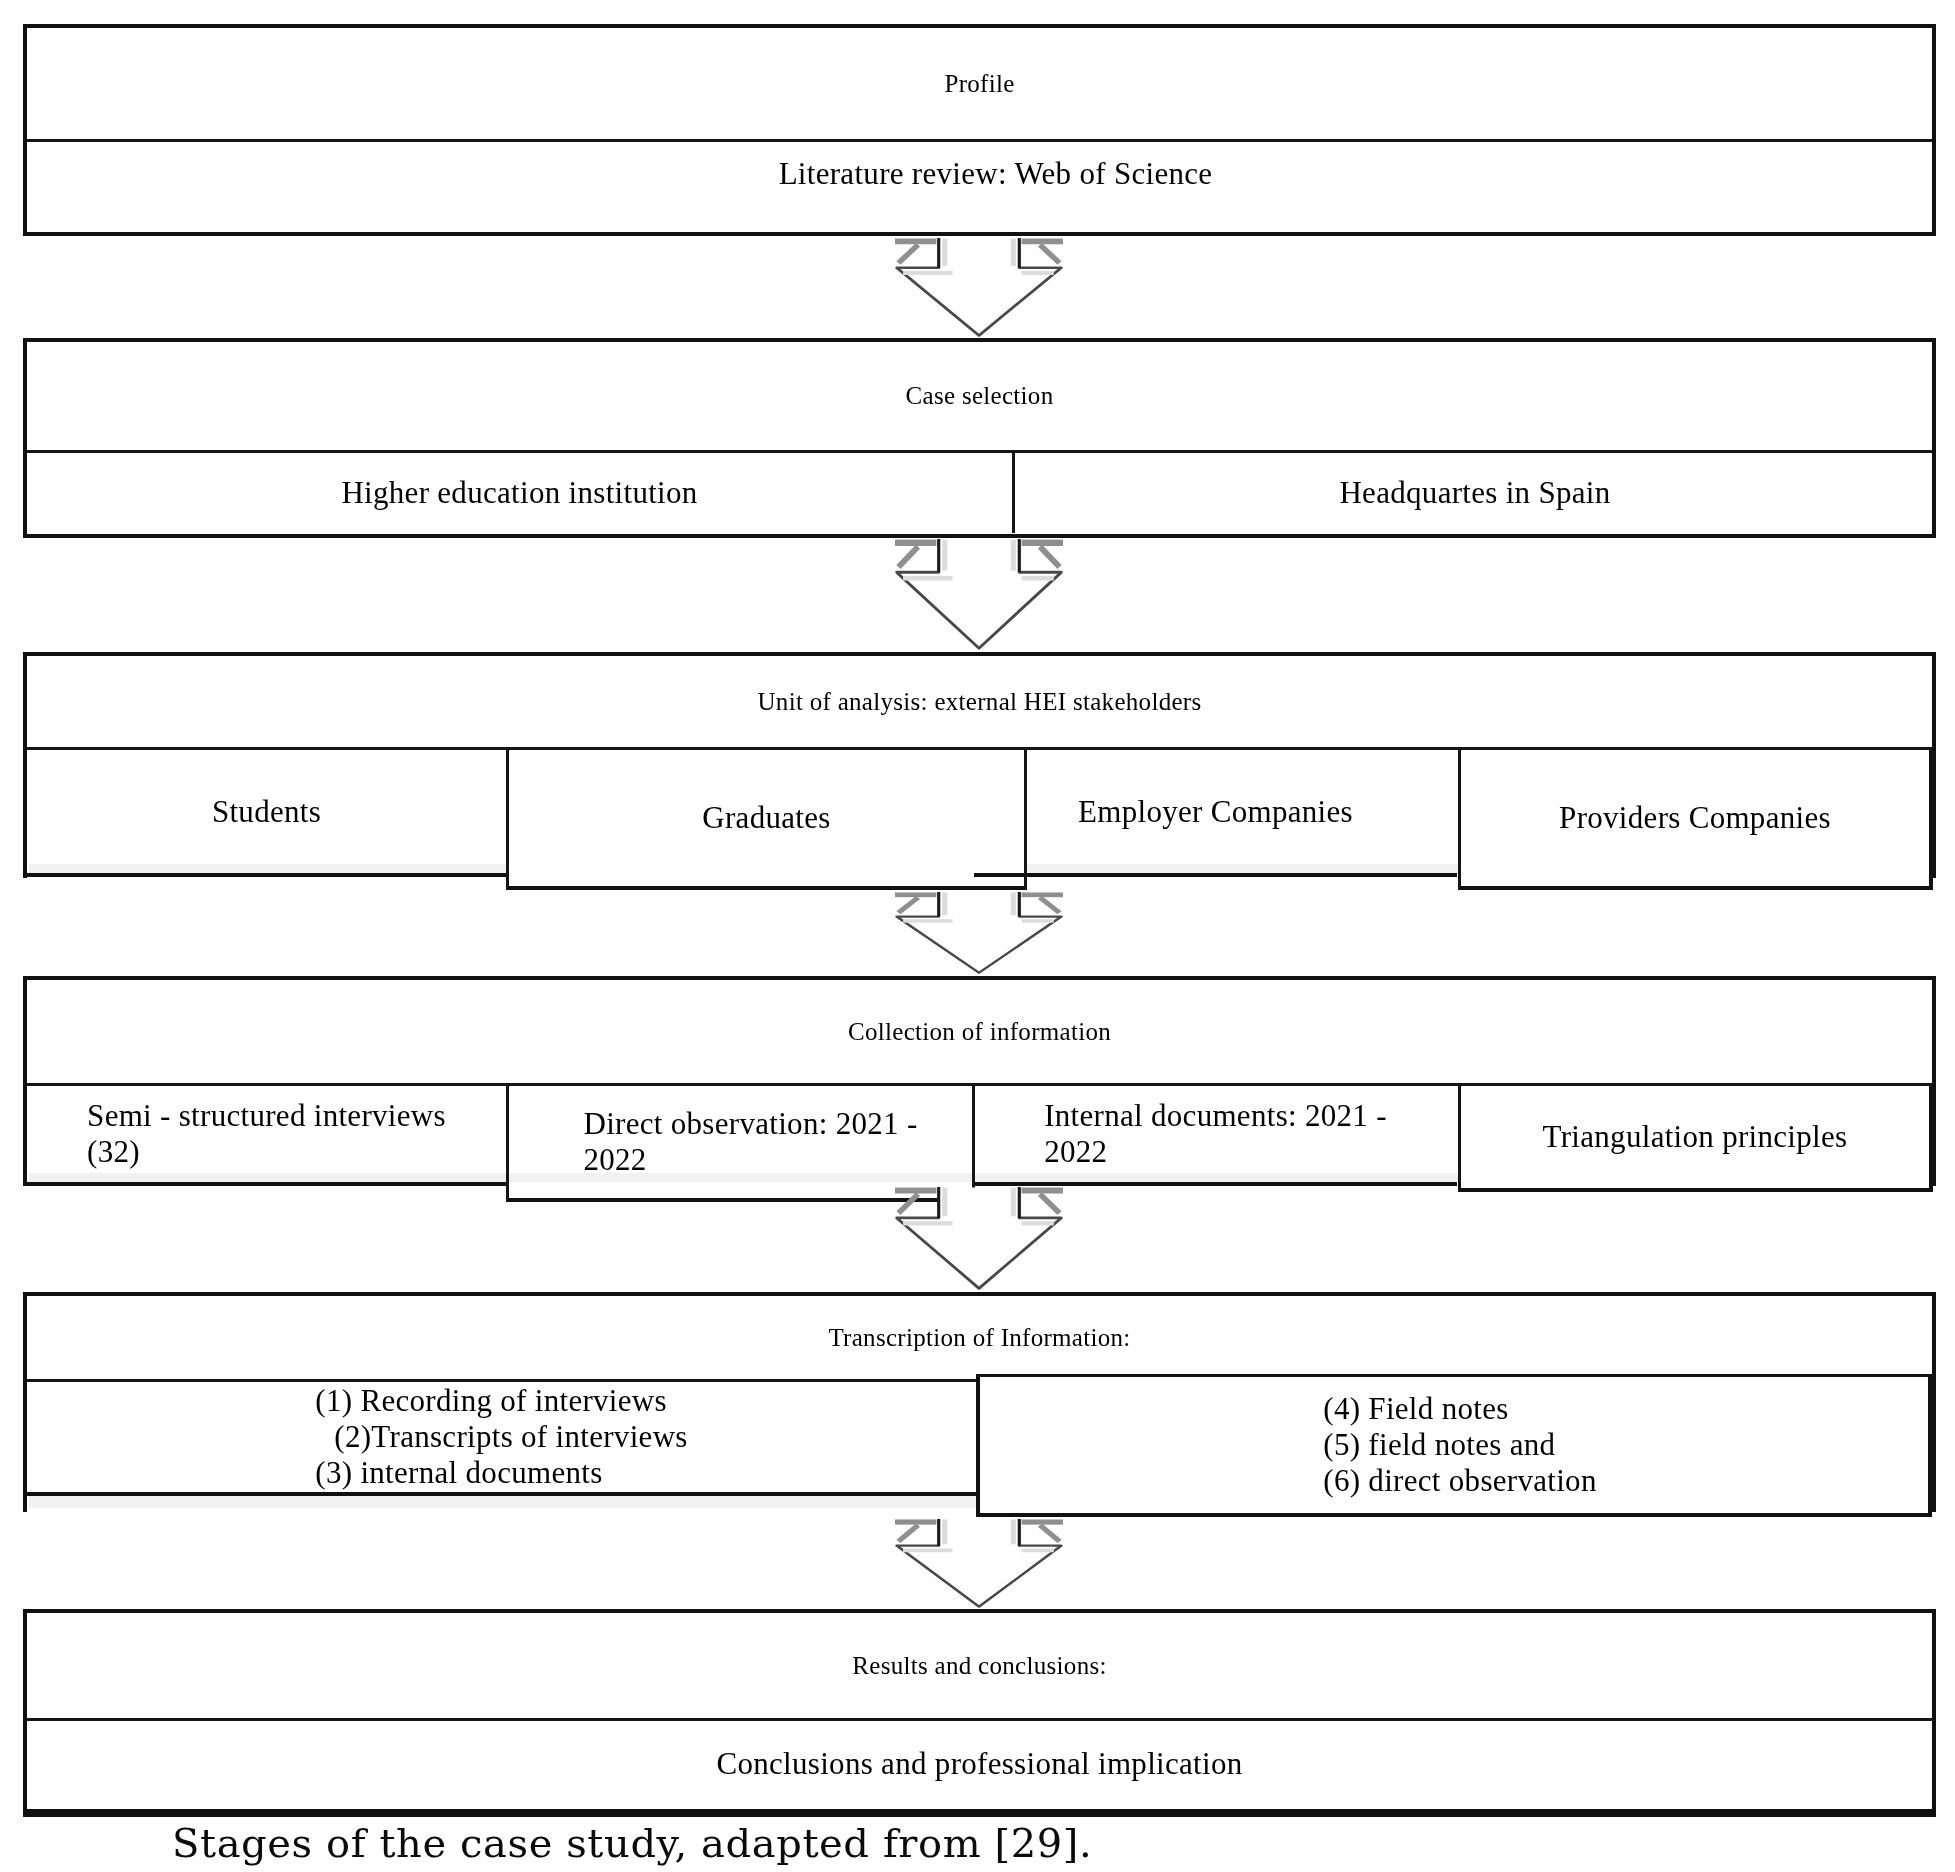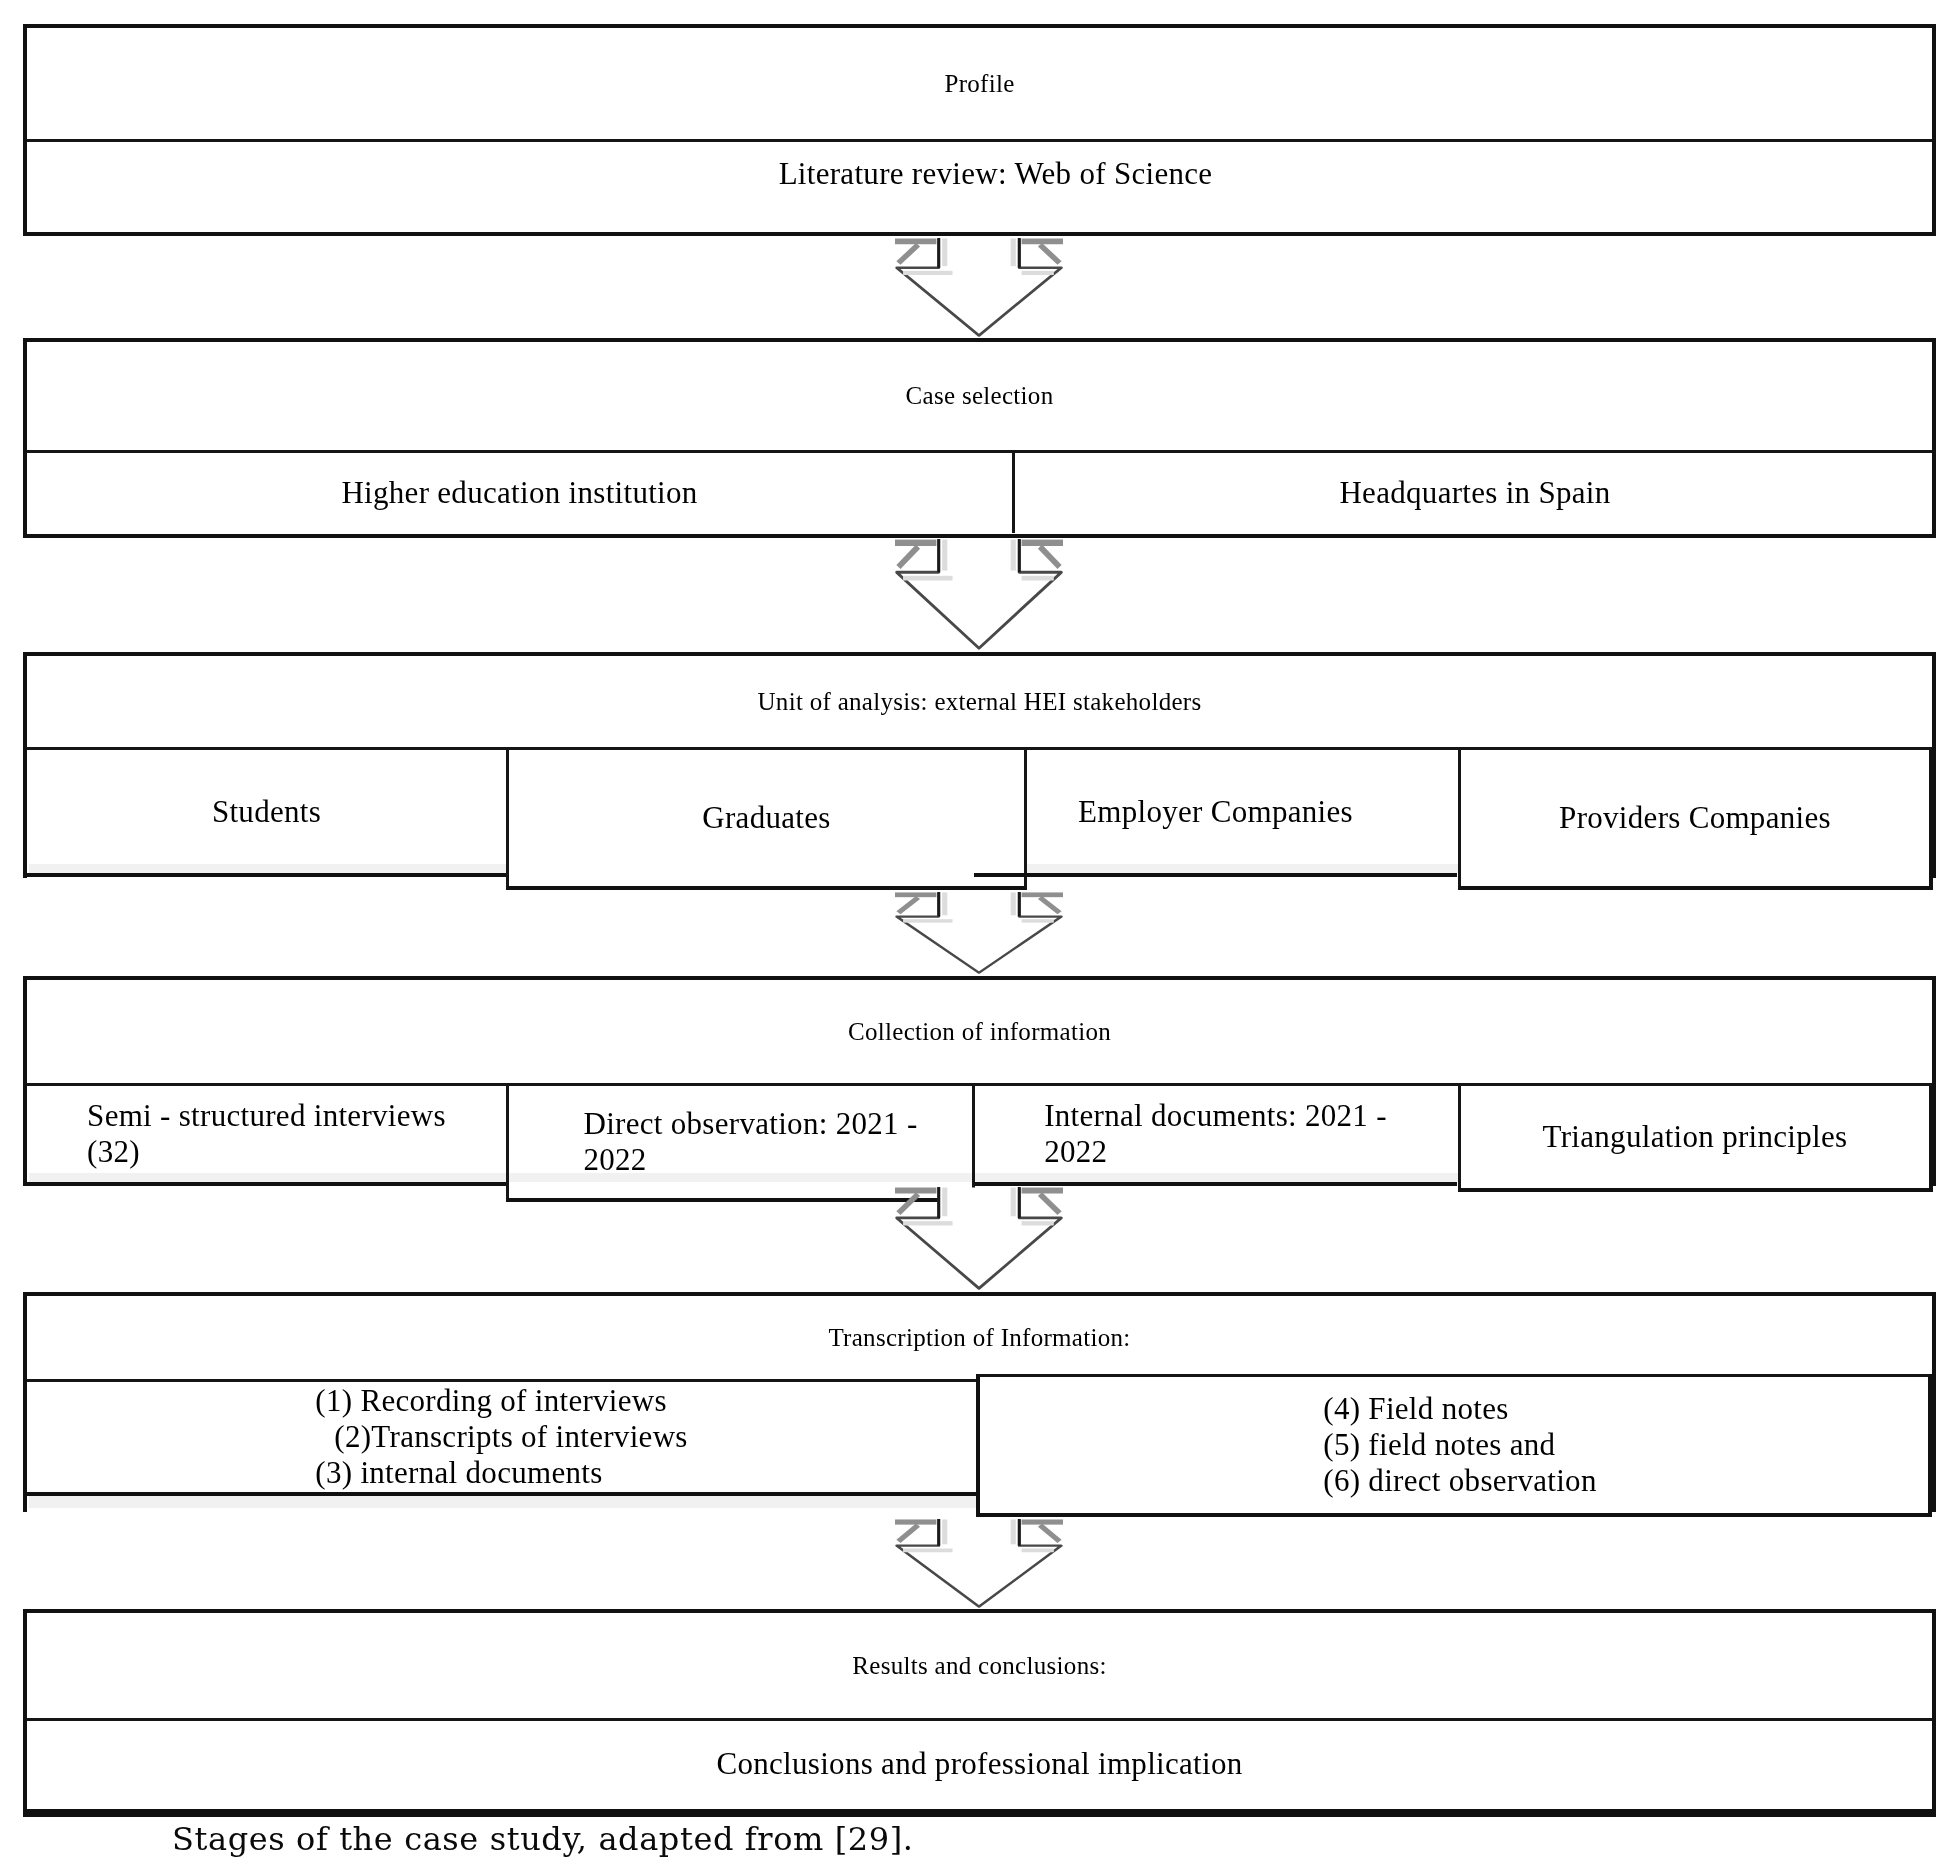--- a/index.html
+++ b/index.html
@@ -82,21 +82,21 @@
   .a1{top:238px;height:99px;}
   .a2{top:539px;height:111px;}
   .a3{top:892px;height:82px;}
   .a4{top:1187px;height:103px;}
   .a5{top:1519px;height:89px;}
 
   
   .caption{
     position:absolute;left:172px;top:1820px;
     font-family:"DejaVu Serif","Liberation Serif",serif;
-    font-size:32px;letter-spacing:0.6px;color:#0a0a0a;
+    font-size:40px;letter-spacing:0.6px;color:#0a0a0a;
   }
 </style>
 </head>
 <body>
 
 <div class="page">
 
   <div class="box box1">
     <div class="hdr">
       <span>Profile</span>

